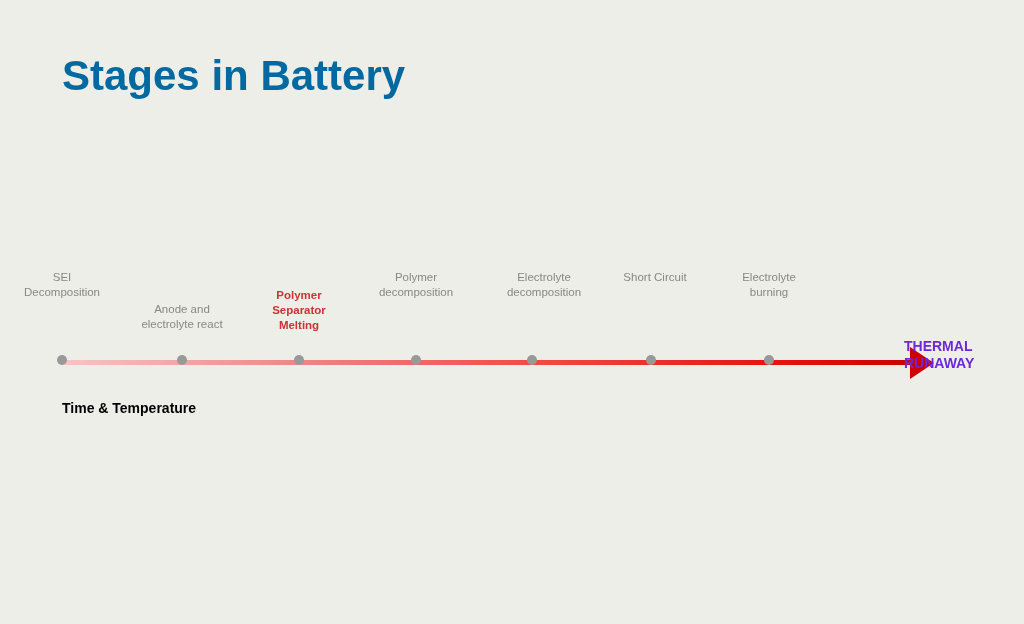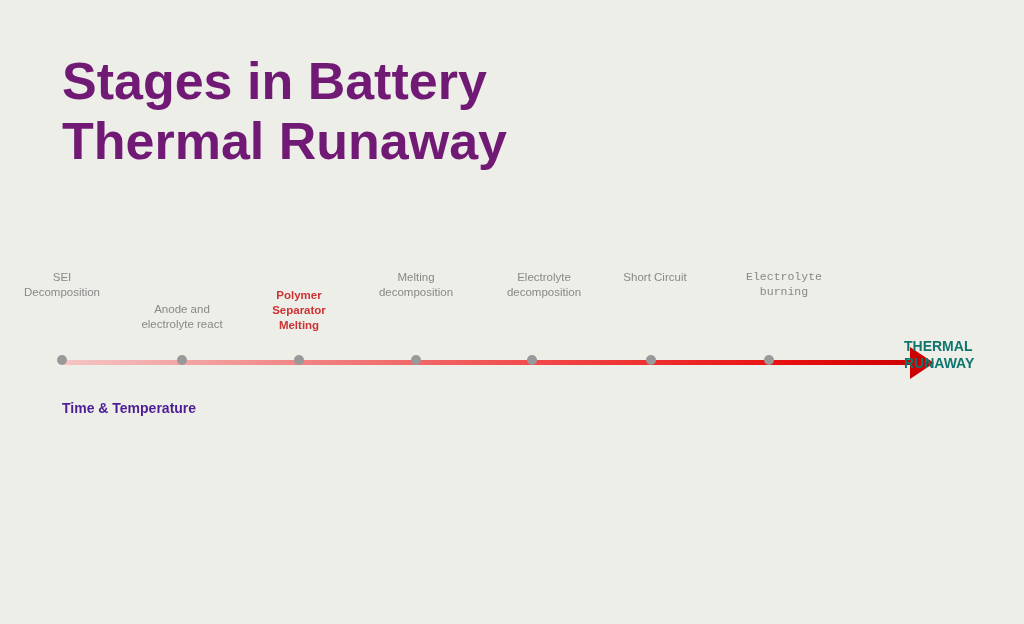--- a/index.html
+++ b/index.html
@@ -13,24 +13,25 @@
       position: relative;
     }
 
     .title-block {
       position: absolute;
       top: 52px;
       left: 62px;
     }
 
     .title-text {
-      font-size: 52px;
+      font-size: 42px;
       font-weight: 800;
-      color: #701a75;
+      color: #0369a1;
       line-height: 1.15;
+      text-align: center;
     }
 
     .timeline-container {
       position: absolute;
       top: 270px;
       left: 62px;
       right: 30px;
       height: 160px;
     }
 
@@ -58,33 +59,33 @@
     }
 
     
     .thermal-label {
       position: absolute;
       top: 68px;
       right: 0;
       width: 90px;
       font-size: 14px;
       font-weight: 900;
-      color: #0f766e;
+      color: #6d28d9;
       line-height: 1.2;
       text-align: left;
     }
 
     
     .time-temp-label {
       position: absolute;
       top: 130px;
       left: 0;
       font-size: 14px;
       font-weight: 700;
-      color: #4c1d95;
+      color: #000000;
     }
 
     
     .stage {
       position: absolute;
       top: 0;
       display: flex;
       flex-direction: column;
       align-items: center;
     }
@@ -113,21 +114,20 @@
       position: absolute;
       top: 85px;
       transform: translateX(-50%);
     }
   </style>
 </head>
 <body>
 
 <div class="title-block">
   <div class="title-text">Stages in Battery</div>
-  <div class="title-text">Thermal Runaway</div>
 </div>
 
 <div class="timeline-container">
   <div class="timeline-line"></div>
   <div class="timeline-arrow"></div>
   <div class="thermal-label">
     <span>THERMAL</span><br>
     <span>RUNAWAY</span>
   </div>
   <div class="time-temp-label">Time &amp; Temperature</div>
@@ -137,28 +137,28 @@
     </div>
     <div class="stage" style="left: 120px;">
       <div class="stage-label" style="position: absolute; top: 0px; left: 0px; transform: translateX(-45px); margin-top: 32px;">Anode and electrolyte react</div>
       <div class="stage-dot" style="left: 0px;"></div>
     </div>
     <div class="stage" style="left: 237px;">
       <div class="stage-label red" style="position: absolute; top: 0px; left: 0px; transform: translateX(-45px);">Polymer Separator Melting</div>
       <div class="stage-dot" style="left: 0px;"></div>
     </div>
     <div class="stage" style="left: 354px;">
-      <div class="stage-label" style="position: absolute; top: 0px; left: 0px; transform: translateX(-45px);">Melting decomposition</div>
+      <div class="stage-label" style="position: absolute; top: 0px; left: 0px; transform: translateX(-45px);">Polymer decomposition</div>
       <div class="stage-dot" style="left: 0px;"></div>
     </div>
     <div class="stage" style="left: 470px;">
       <div class="stage-label" style="position: absolute; top: 0px; left: 12px; transform: translateX(-45px);">Electrolyte decomposition</div>
       <div class="stage-dot" style="left: 0px;"></div>
     </div>
     <div class="stage" style="left: 589px;">
       <div class="stage-label" style="position: absolute; top: 0px; left: 4px; transform: translateX(-45px);">Short Circuit</div>
       <div class="stage-dot" style="left: 0px;"></div>
     </div>
     <div class="stage" style="left: 707px;">
-      <div class="stage-label" style="position: absolute; top: 0px; left: 15px; transform: translateX(-45px); font-family: Liberation Mono, monospace;">Electrolyte burning</div>
+      <div class="stage-label" style="position: absolute; top: 0px; left: 0px; transform: translateX(-45px);">Electrolyte burning</div>
       <div class="stage-dot" style="left: 0px;"></div>
     </div>
   </div>
 
 </body></html>

